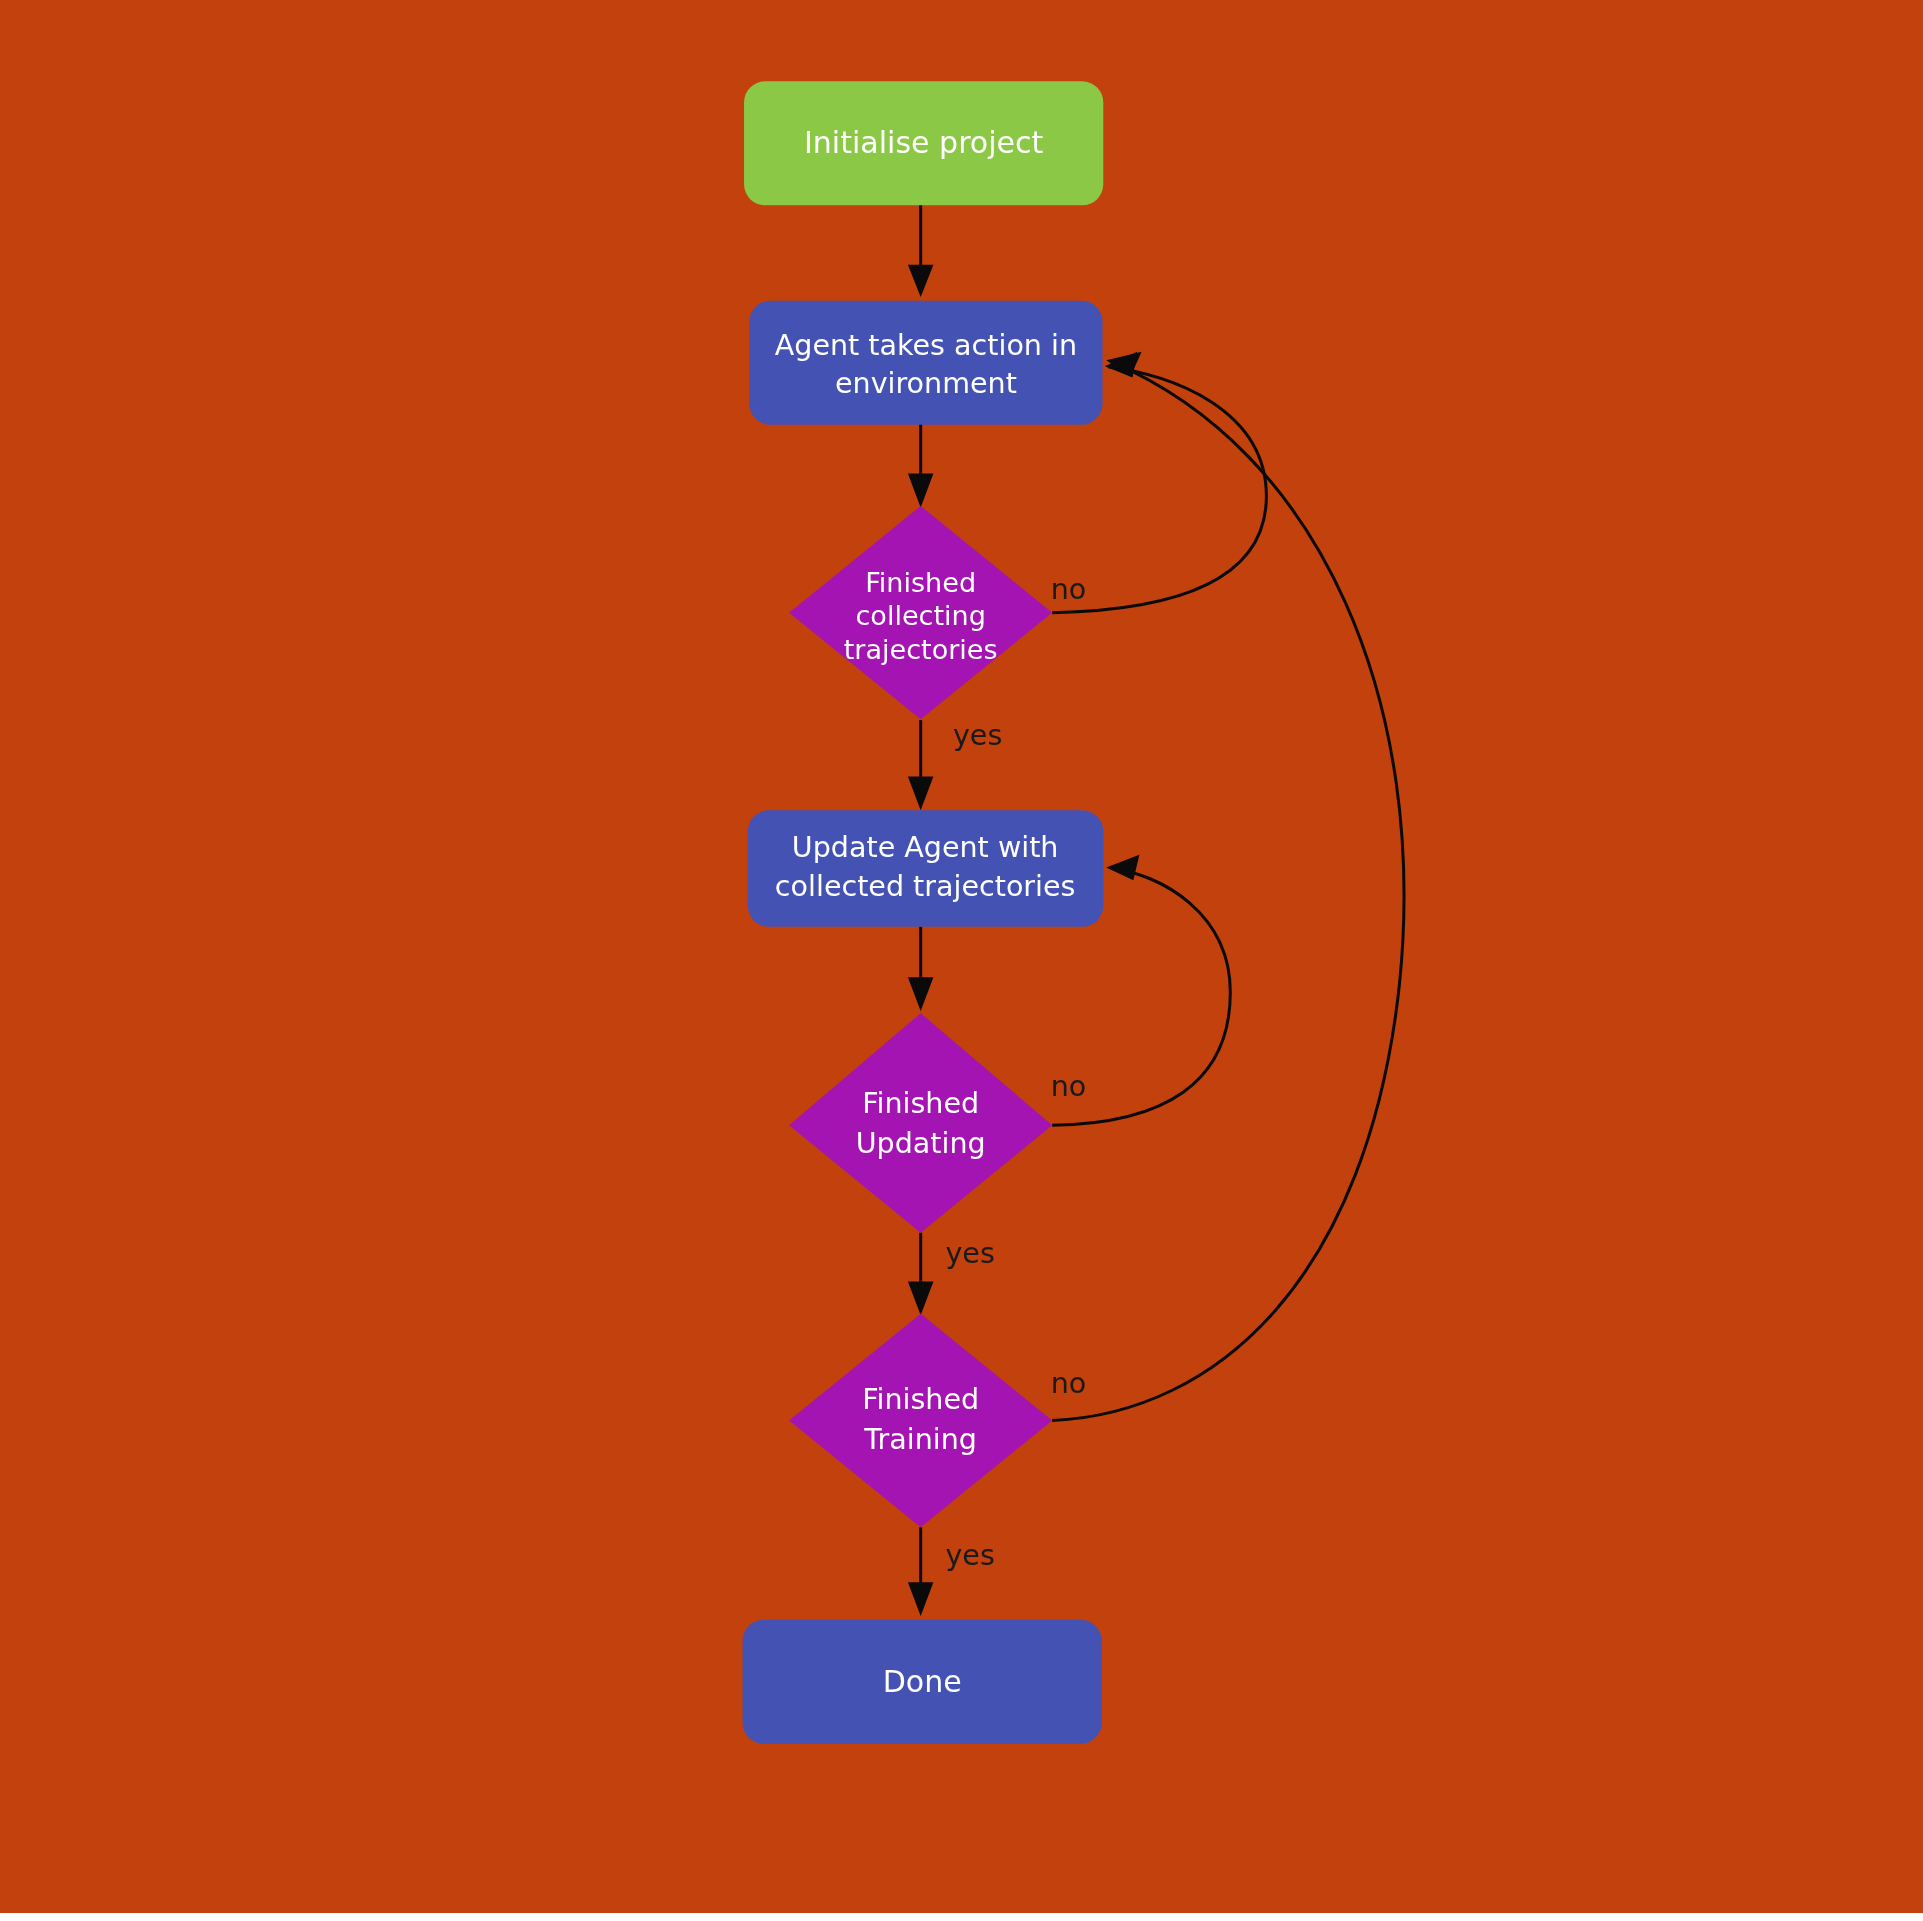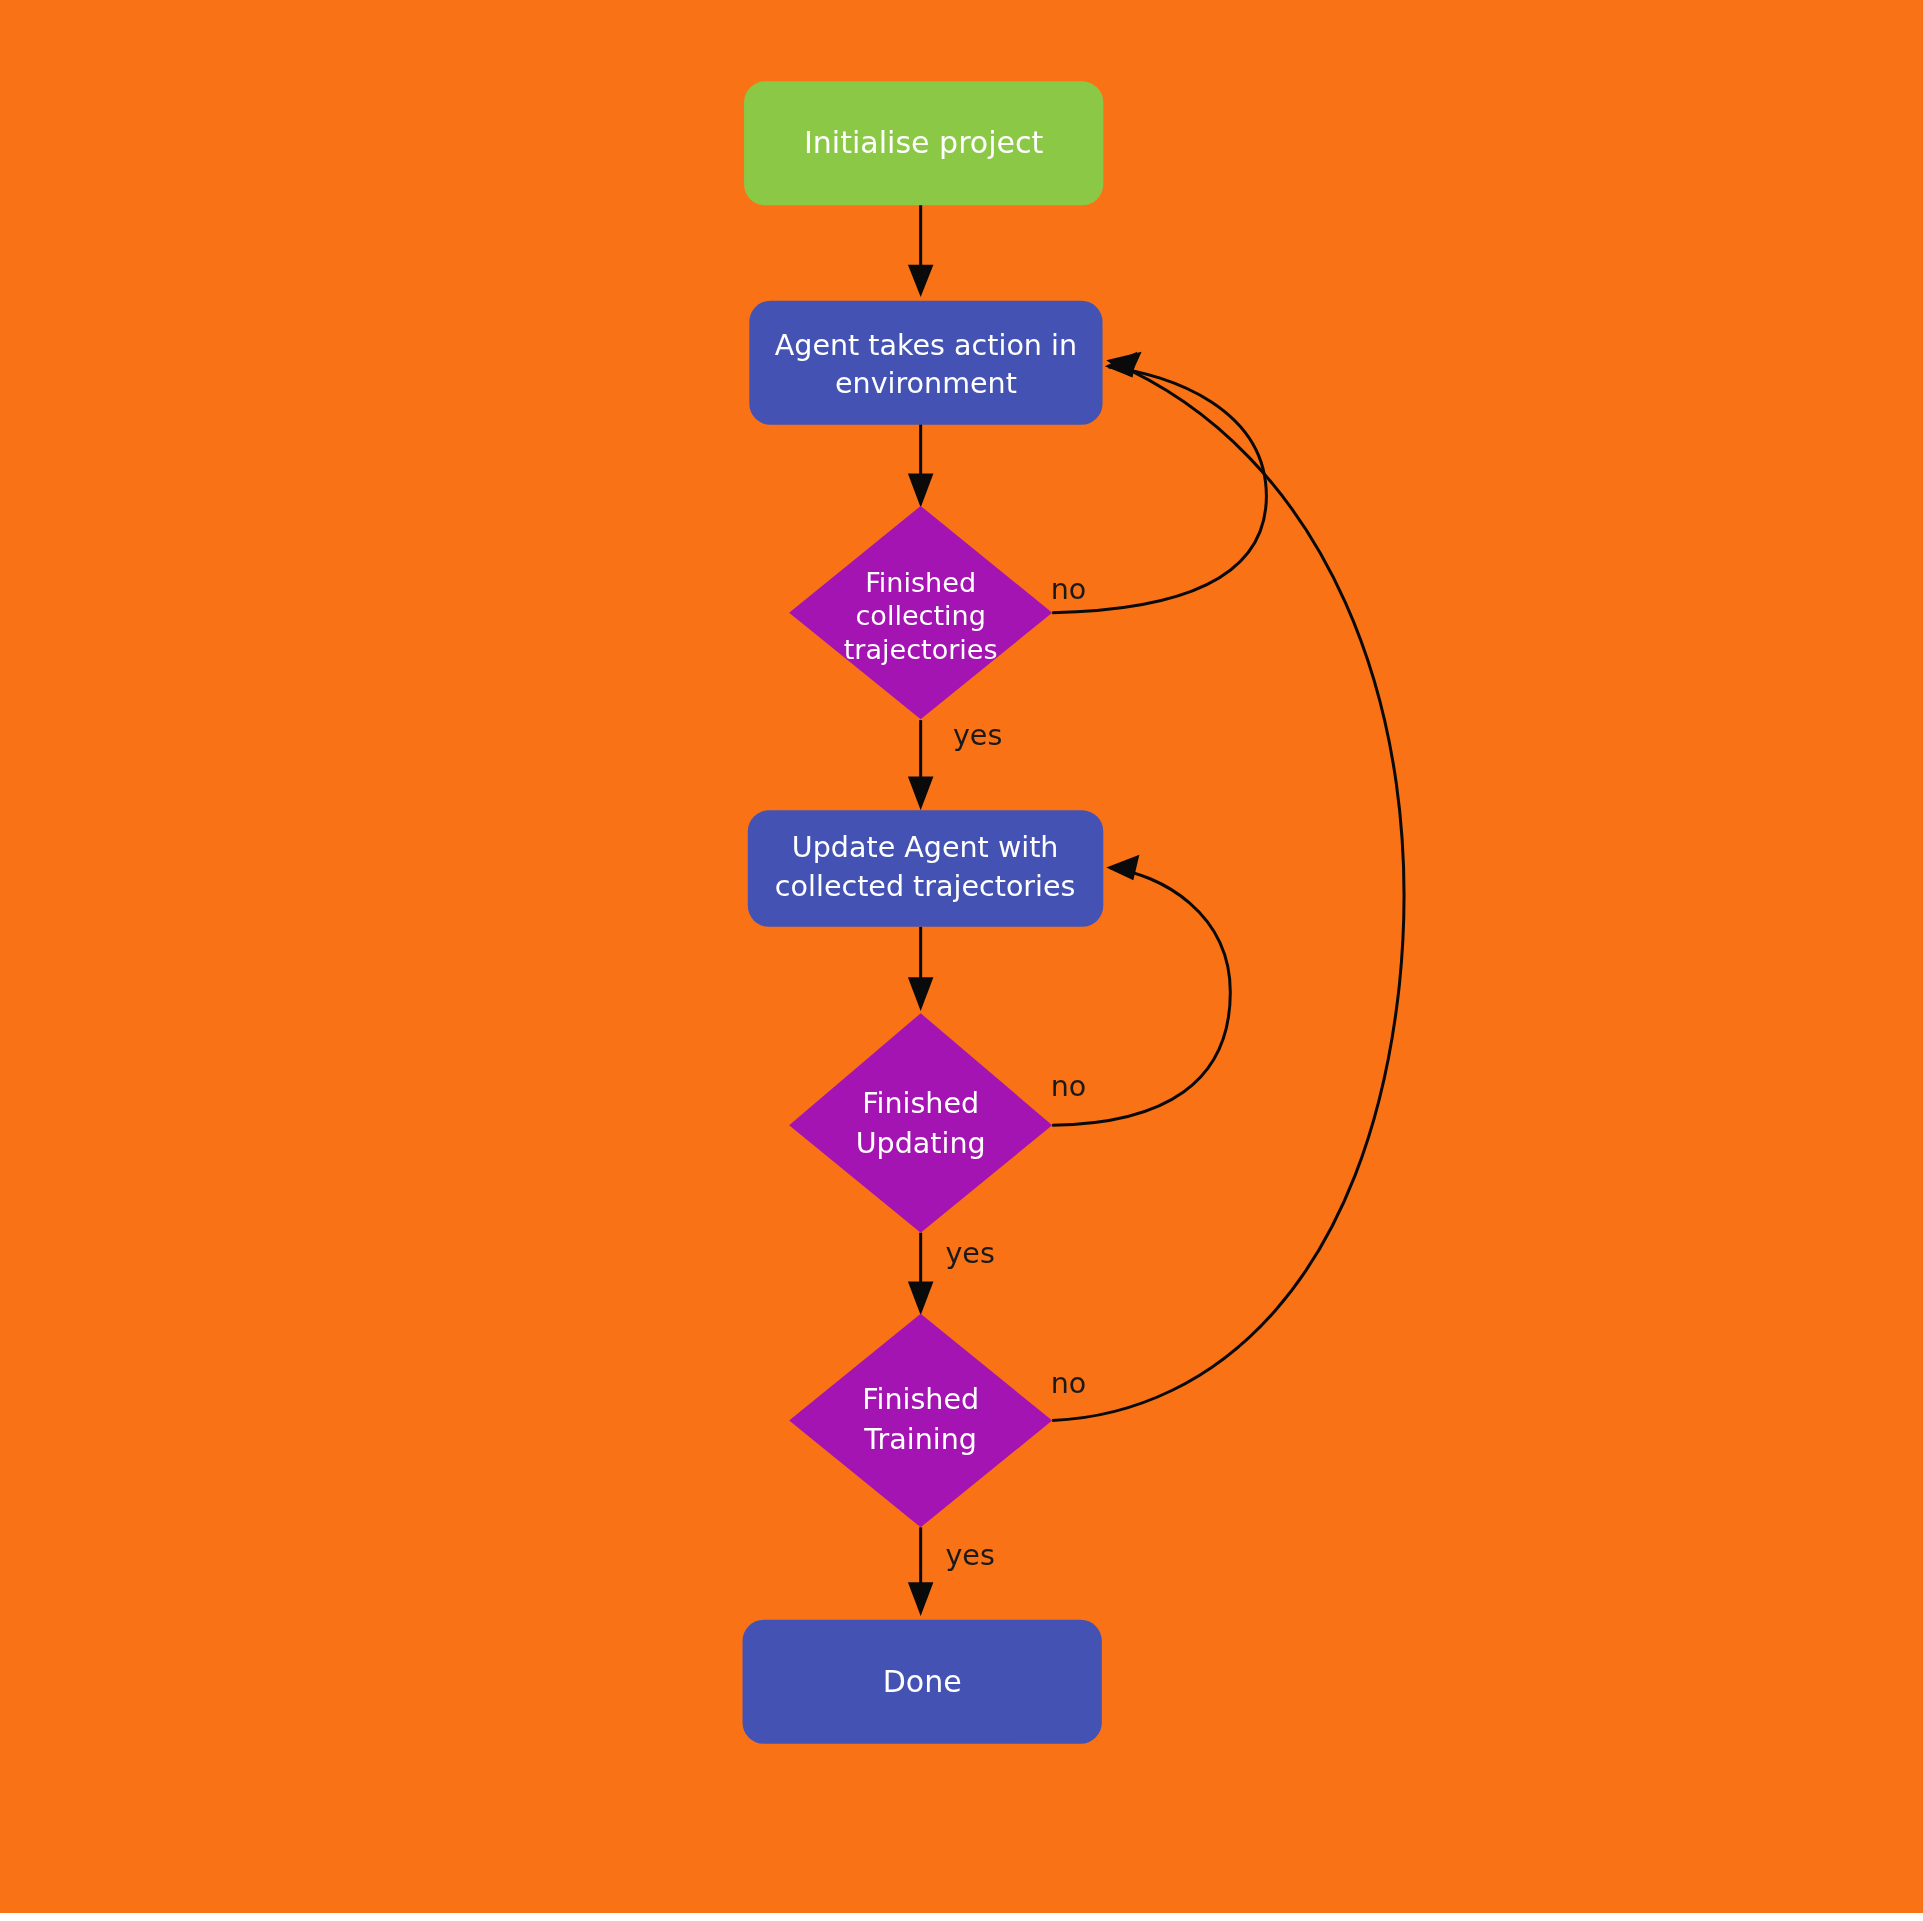--- a/index.html
+++ b/index.html
@@ -10,21 +10,21 @@
   body {
     width: 1924px;
     height: 1922px;
     font-family: "DejaVu Sans", "Liberation Sans", sans-serif;
     overflow: hidden;
   }
   #flowchart-root {
     position: relative;
     width: 1924px;
     height: 1913px;
-    background: #f97316;
+    background: #c2410c;
     text-align: right;
   }
   svg#diagram {
     display: block;
     width: 1924px;
     height: 1922px;
   }
   .node-label {
     fill: #ffffff;
     font-family: "DejaVu Sans", "Liberation Sans", sans-serif;

